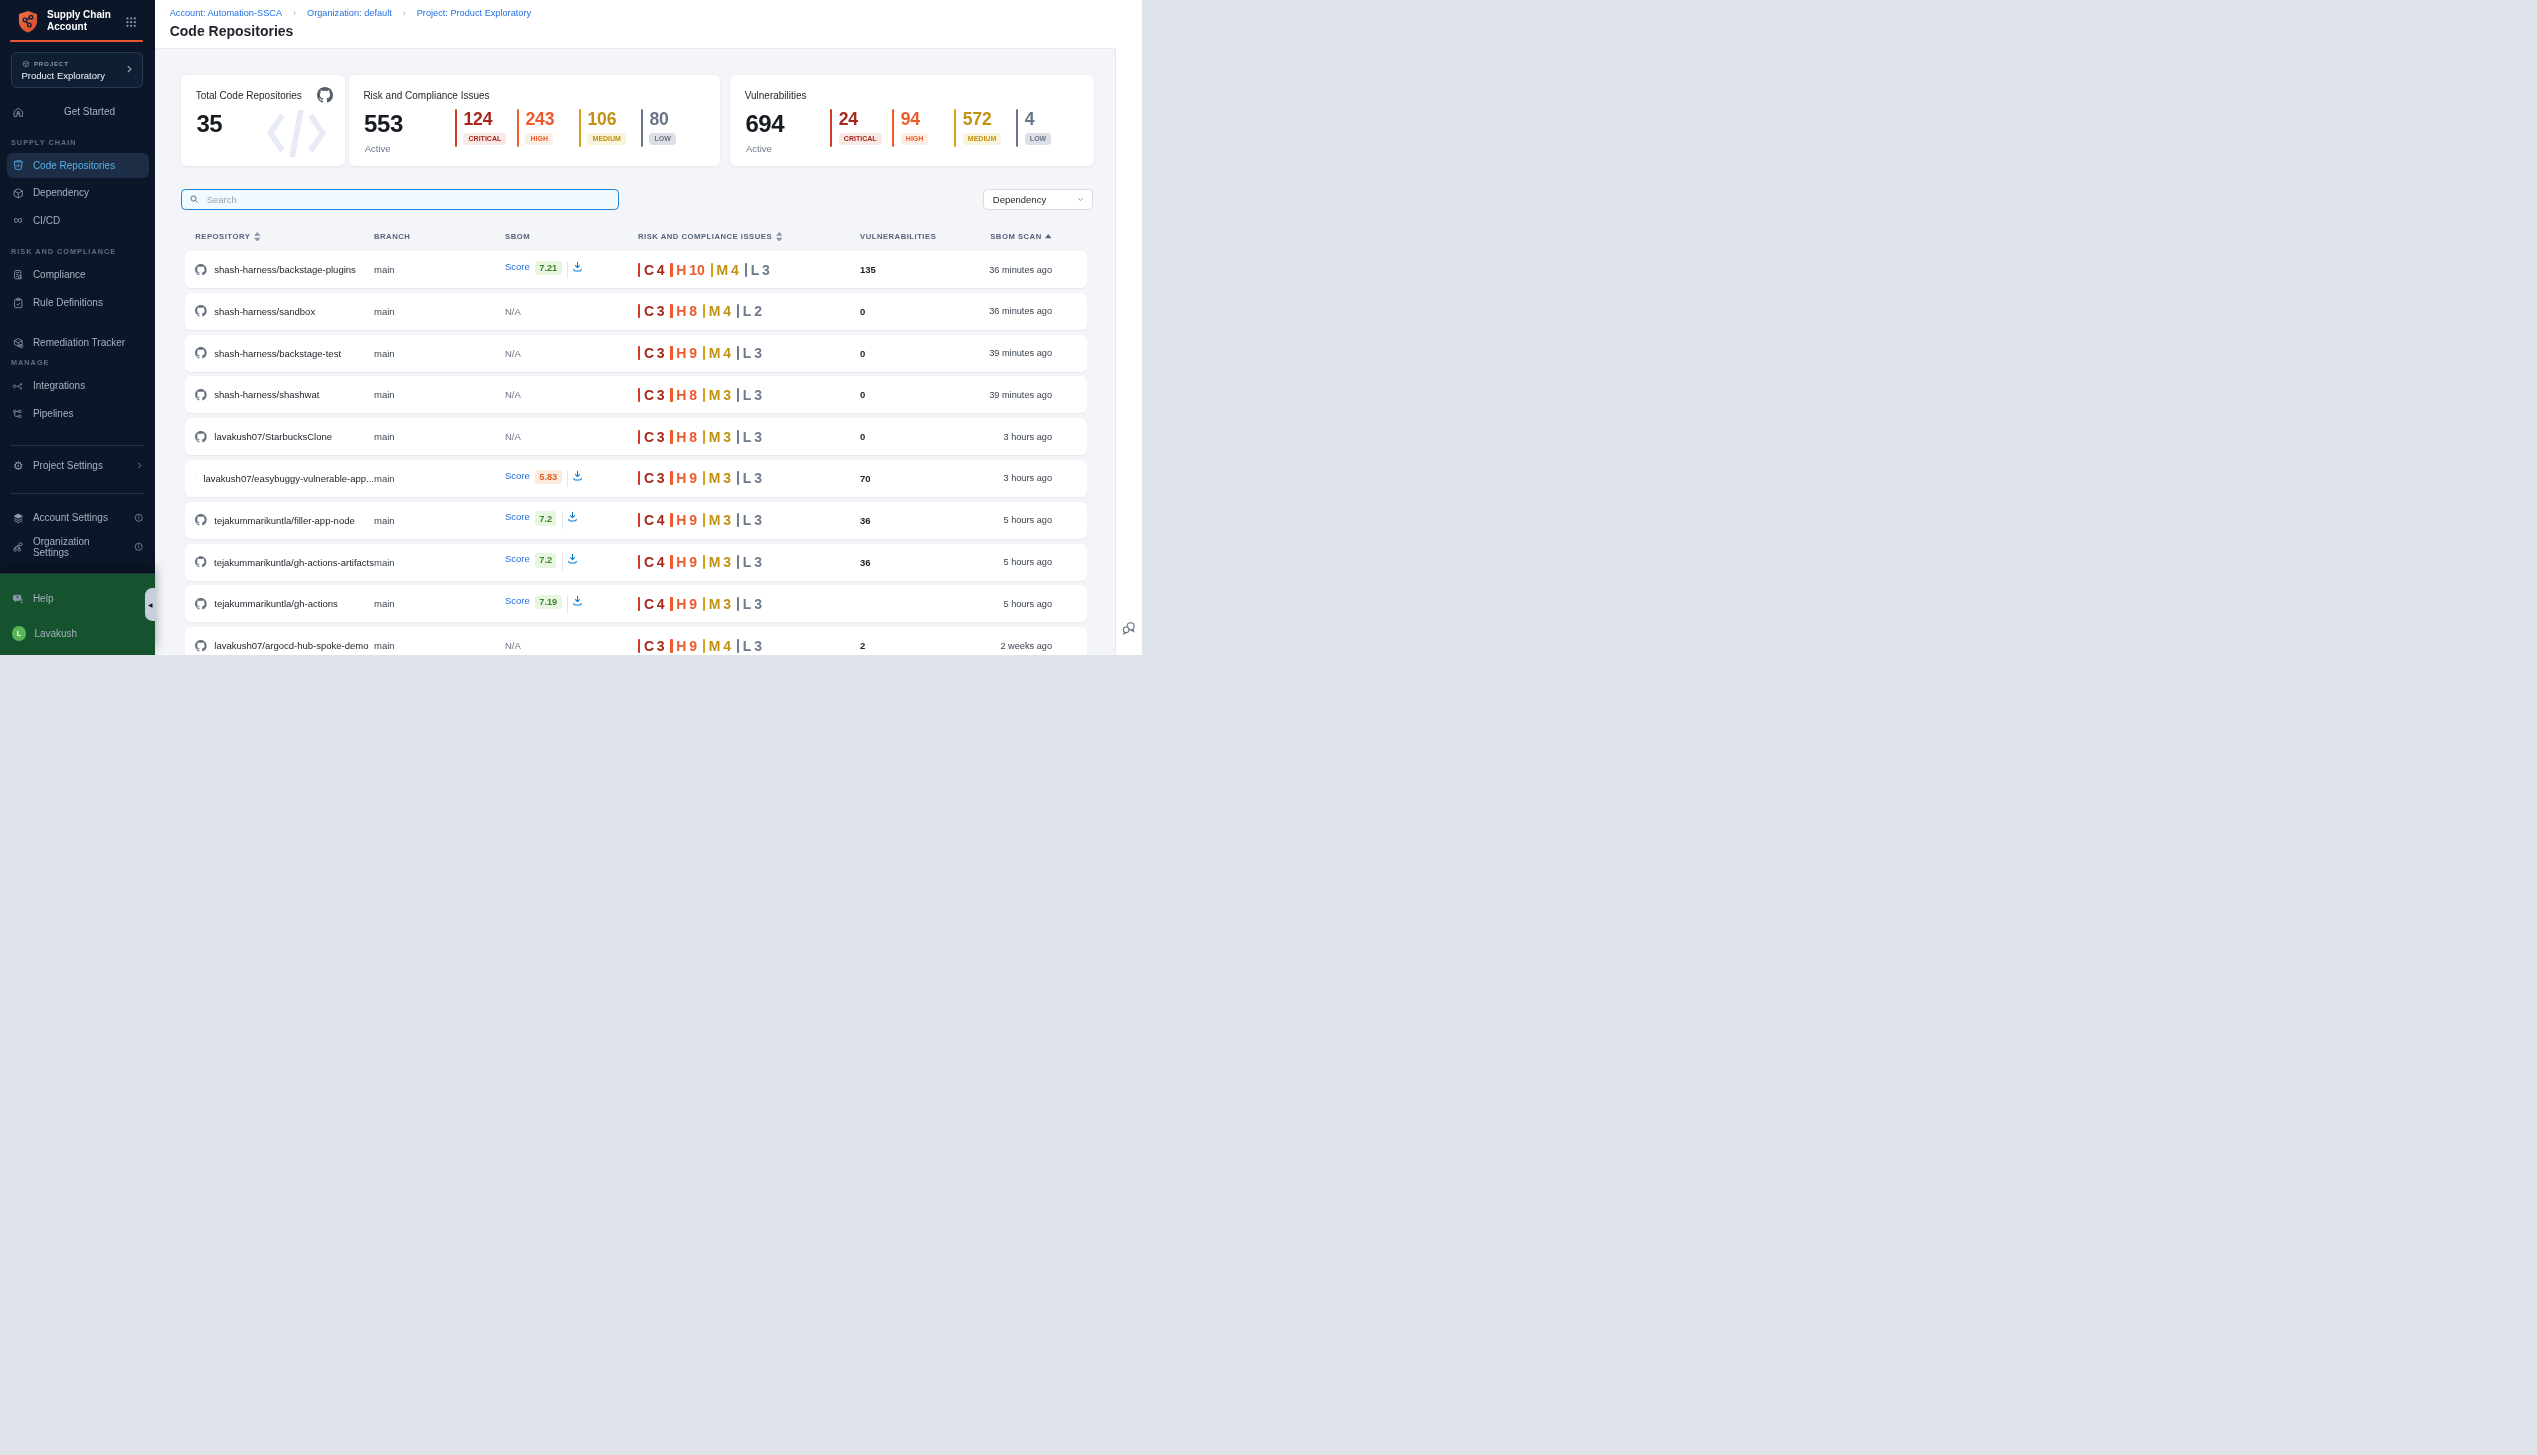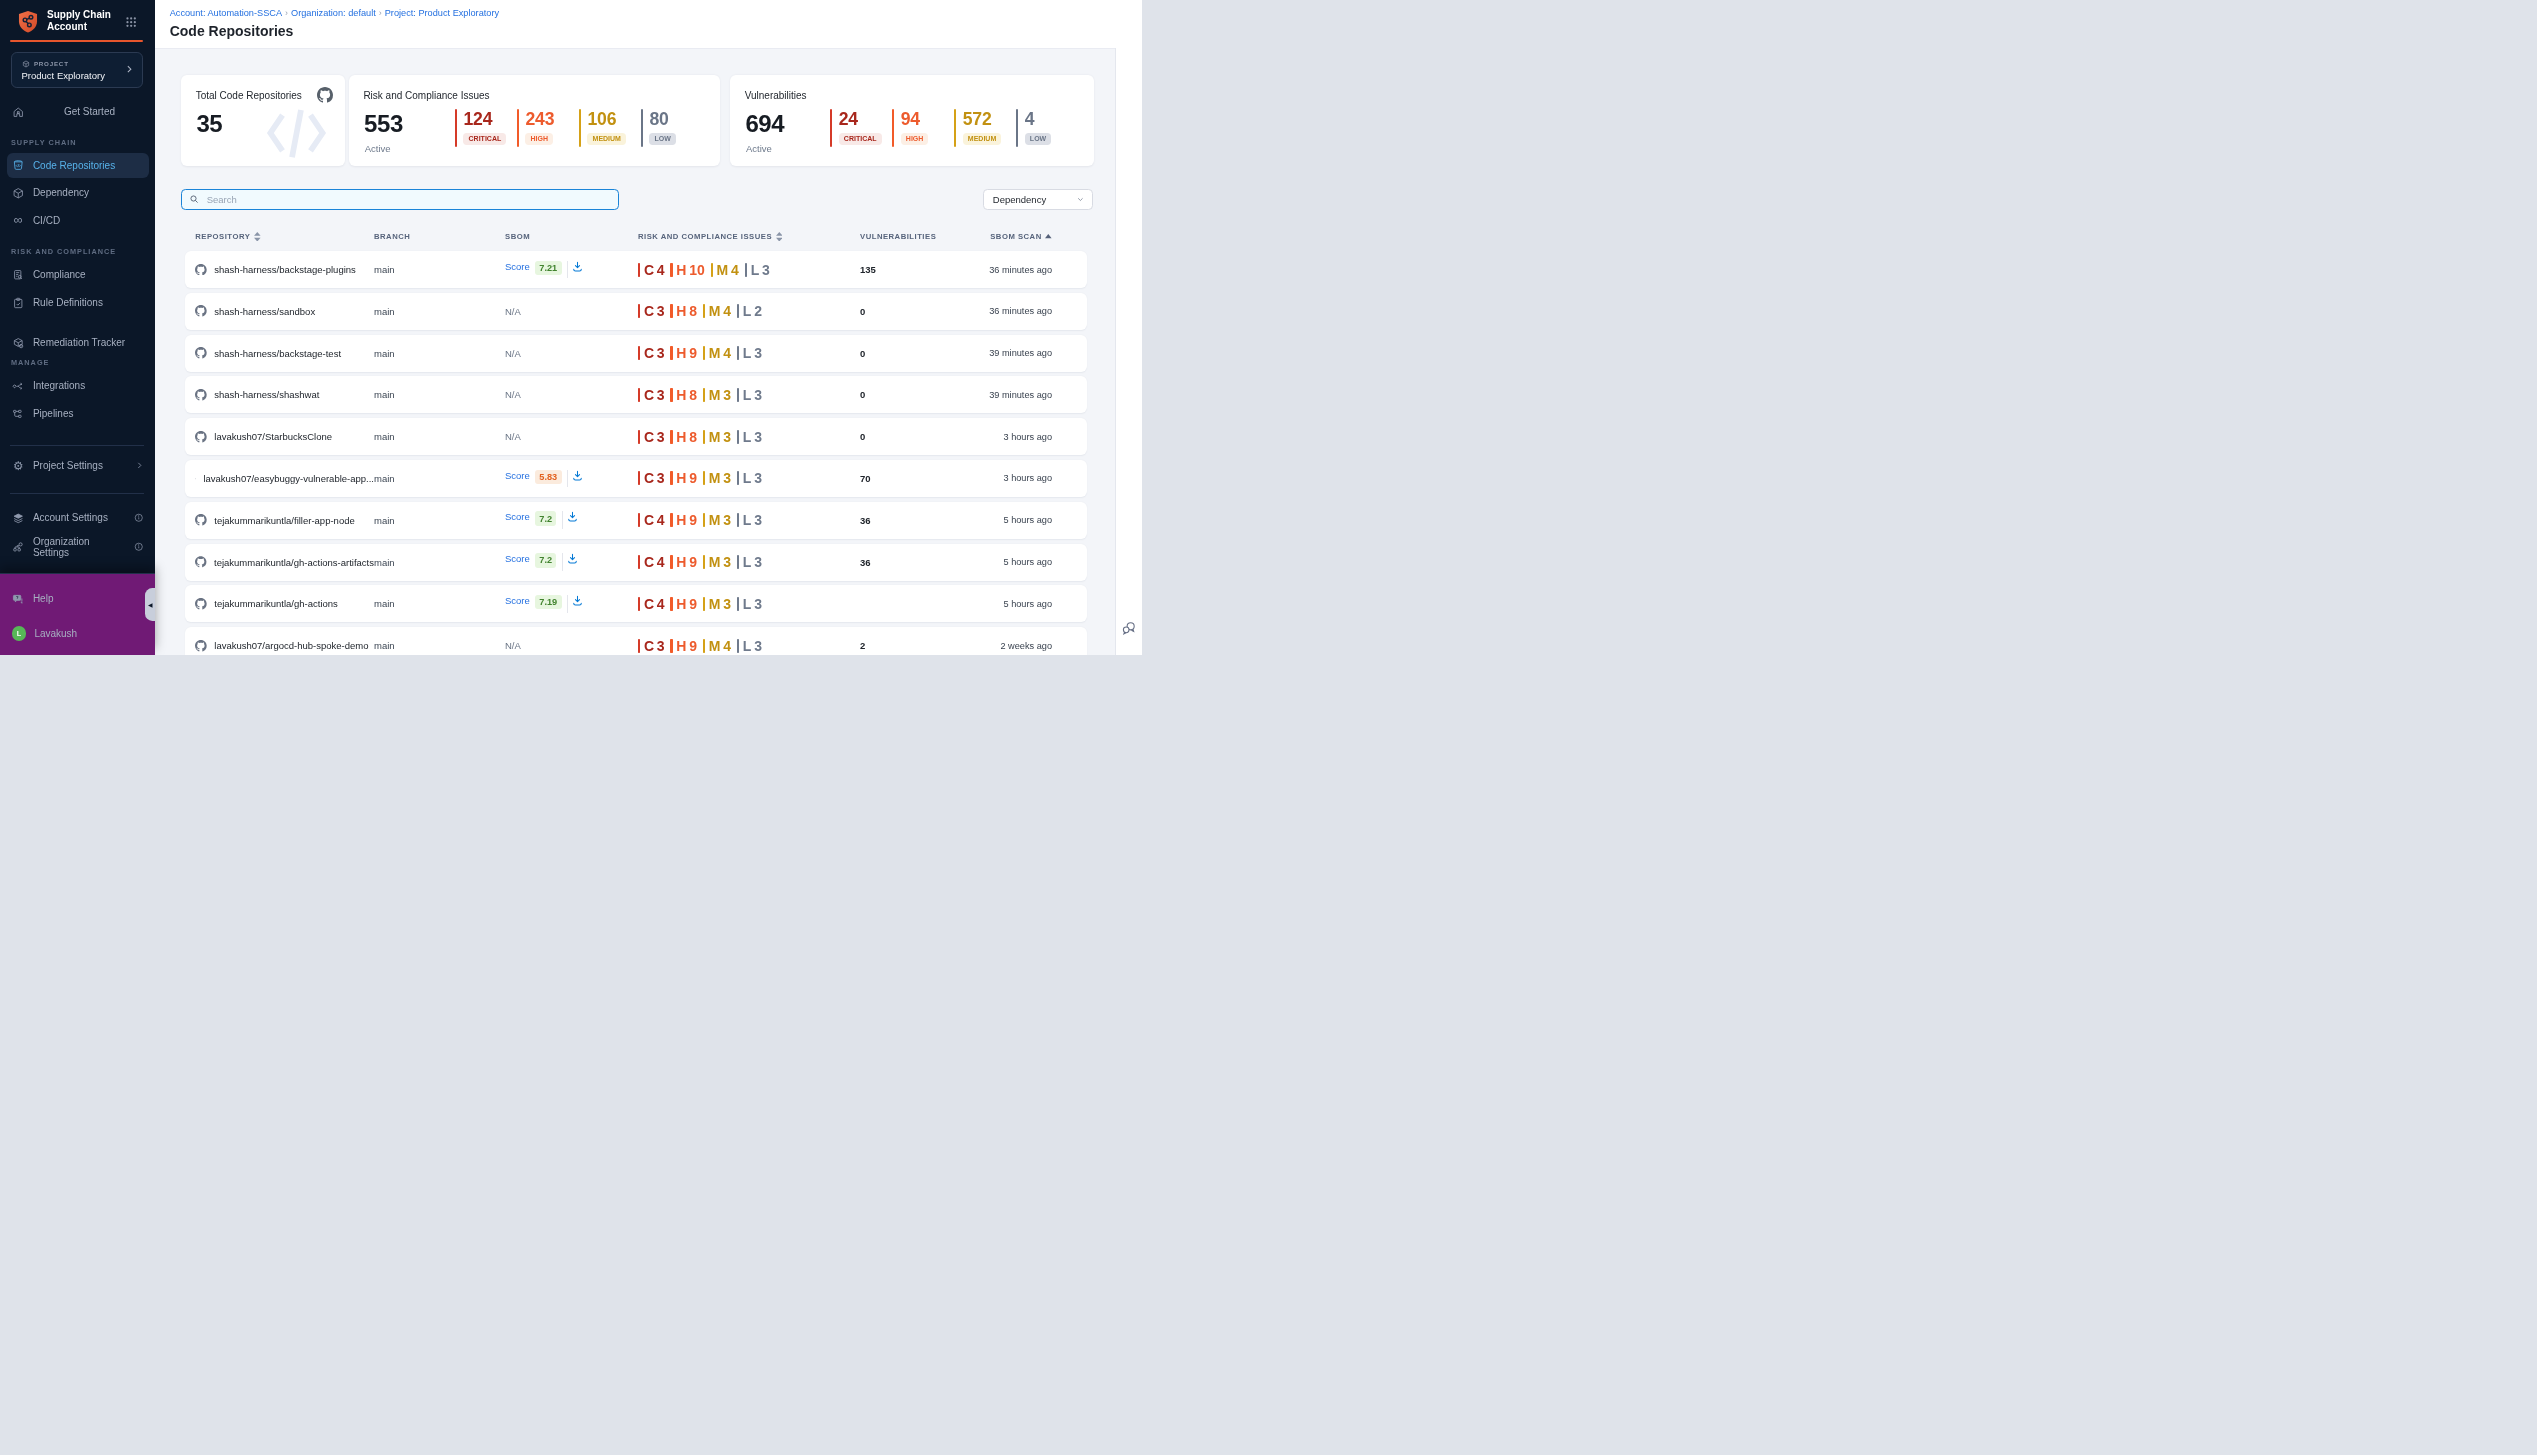--- a/index.html
+++ b/index.html
@@ -25,31 +25,31 @@
   .snav{position:absolute;left:6.6px;width:142px;height:23.5px;display:flex;align-items:center;gap:8px;
         padding:0 5.1px;border-radius:5.9px;color:#A7B0C1;font-size:10px;cursor:pointer;box-sizing:border-box;}
   .snav.active{background:#1D2D45;color:#57B2EA;height:25px;}
   .snav .ico{width:13.2px;height:13.2px;flex:0 0 13.2px;display:flex;align-items:center;justify-content:center;}
   .ssec{position:absolute;left:11px;color:#5F6C82;font-size:7.3px;font-weight:bold;letter-spacing:1px;}
   .sdiv{position:absolute;left:10.3px;right:11px;height:0.7px;background:#223049;}
   .snav .trail{margin-left:auto;display:flex;align-items:center;}
   .inficon{font-size:12.5px;line-height:8.8px;color:#8F99AD;}
   .gearicon{font-size:11.7px;line-height:11.7px;color:#8F99AD;}
 
-  .sb-bottom{position:absolute;left:0;right:0;top:573px;bottom:0;background:#701a75;
+  .sb-bottom{position:absolute;left:0;right:0;top:573px;bottom:0;background:#14532d;
              border-top:0.7px solid #22304A;box-shadow:0 -5.9px 10.3px rgba(0,0,0,.35);}
   .avatar{width:14.7px;height:14.7px;border-radius:50%;background:#57B757;color:#fff;font-size:7.3px;font-weight:bold;
           display:flex;align-items:center;justify-content:center;flex:0 0 14.7px;}
   .collapse-tab{position:absolute;left:145px;top:588px;width:10.3px;height:33px;background:#C8CEDB;
                 border-radius:7.3px 0 0 7.3px;display:flex;align-items:center;justify-content:center;
                 color:#0B1728;font-size:5.9px;cursor:pointer;z-index:6;}
 
   
   .hdr{position:absolute;left:155px;top:0;right:0;height:48px;background:#FFFFFF;border-bottom:0.7px solid #E9EBF2;}
-  .crumbs{position:absolute;left:14.7px;top:8px;font-size:9.2px;display:flex;align-items:flex-start;gap:3px;}
+  .crumbs{position:absolute;left:14.7px;top:8px;font-size:9.2px;display:flex;align-items:flex-start;gap:11px;}
   .crumbs a{color:#2470E0;text-decoration:none;cursor:pointer;}
   .crumb-sep{color:#9AA4B5;font-size:8.8px;}
   .page-title{position:absolute;left:14.7px;top:23px;font-size:14px;font-weight:bold;color:#1E232B;}
 
   
   .rstrip{position:absolute;top:48px;right:0;width:26.4px;bottom:0;background:#FFFFFF;border-left:0.7px solid #E4E7EE;}
   .chat-fab{position:absolute;left:5.1px;top:572px;cursor:pointer;}
 
   
   .cards{position:absolute;left:181px;top:75px;display:flex;}

